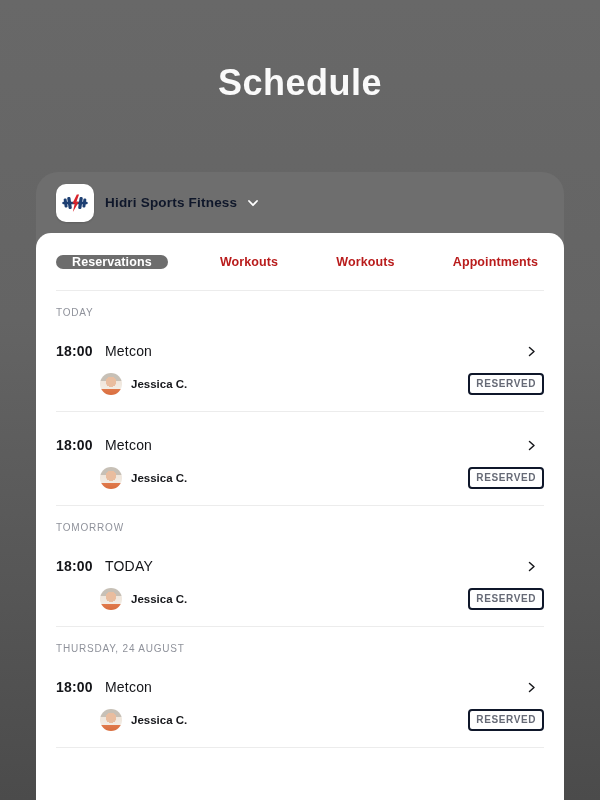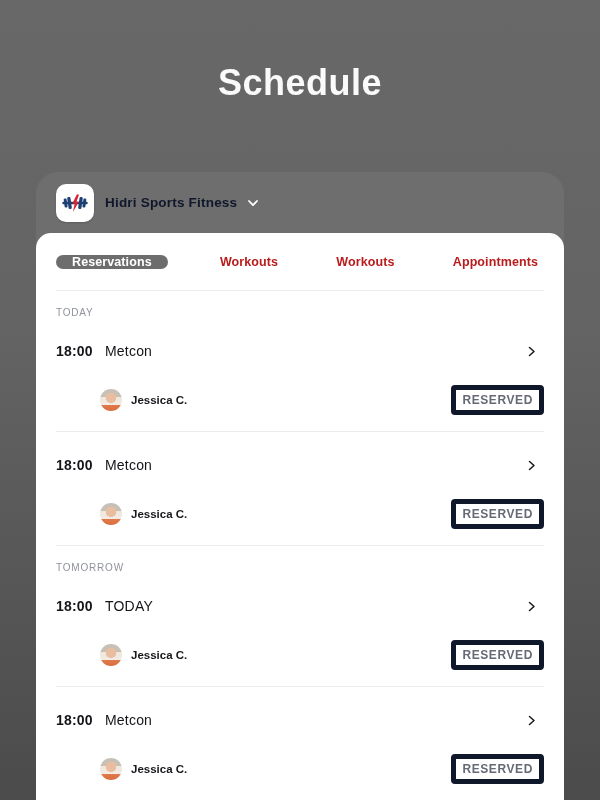--- a/index.html
+++ b/index.html
@@ -54,33 +54,33 @@
     margin-top:16px; font-size:10px; letter-spacing:0.8px;
     color:#8f929b; font-weight:500; text-transform:uppercase;
   }
   .res-row {
     margin-top:25px; display:flex; align-items:center; cursor:pointer;
   }
   .res-time { font-size:14px; font-weight:700; color:#141519; width:49px; letter-spacing:0.2px; }
   .res-name { font-size:14px; font-weight:400; color:#141519; letter-spacing:0.2px; }
   .row-chevron { margin-left:auto; display:flex; padding-right:6px; }
   .attendee-row {
-    margin-top:26px; display:flex; align-items:center; padding-left:44px;
+    margin-top:14px; display:flex; align-items:center; padding-left:44px;
   }
   .avatar {
     width:22px; height:22px; border-radius:50%;
     background:
       radial-gradient(circle at 50% 40%, #e9bd9f 0 30%, rgba(0,0,0,0) 31%),
       linear-gradient(180deg,#c7c0b6 0%,#c7c0b6 38%,#f0e6dc 38%,#f2ece4 72%,#e07a4c 72%,#d96e3e 100%);
     flex:0 0 auto;
   }
   .attendee-name { font-size:11.5px; font-weight:700; color:#17181c; margin-left:9px; }
   .status-badge {
-    margin-left:auto; font-size:12px; font-weight:700; letter-spacing:0.6px;
-    color:#666a76; border:5px solid #0f172a; border-radius:4px;
+    margin-left:auto; font-size:10px; font-weight:700; letter-spacing:0.6px;
+    color:#666a76; border:2px solid #0f172a; border-radius:4px;
     padding:4px 6px; line-height:1; text-transform:uppercase; background:#fff;
   }
 </style>
 </head>
 <body>
 
 <h1 class="page-title">Schedule</h1>
 
 <div class="panel">
   <div class="panel-header">
@@ -156,20 +156,21 @@
             </span>
           </div>
           <div class="attendee-row">
             <span class="avatar"></span>
             <span class="attendee-name">Jessica C.</span>
             <span class="status-badge">RESERVED</span>
           </div>
           <div class="divider" style="margin-top: 16px;"></div>
         </section>
         <section>
+          <div class="section-label">THURSDAY, 24 AUGUST</div>
           <div class="res-row">
             <span class="res-time">18:00</span>
             <span class="res-name">Metcon</span>
             <span class="row-chevron">
               <svg width="13" height="13" viewBox="0 0 13 13">
                 <polyline points="4.5,2.5 9,6.5 4.5,10.5" fill="none" stroke="#17181c" stroke-width="1.5" stroke-linecap="round" stroke-linejoin="round"></polyline>
               </svg>
             </span>
           </div>
           <div class="attendee-row">

